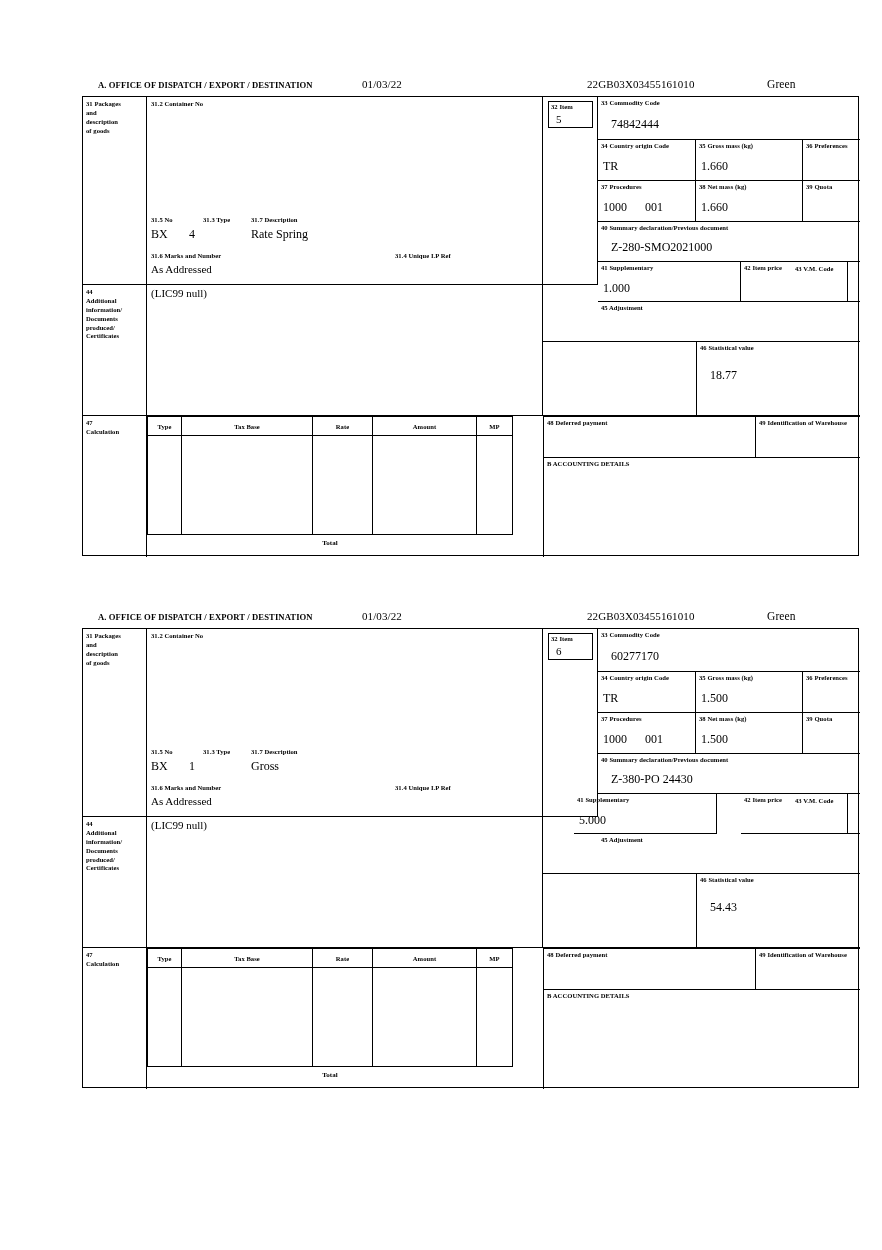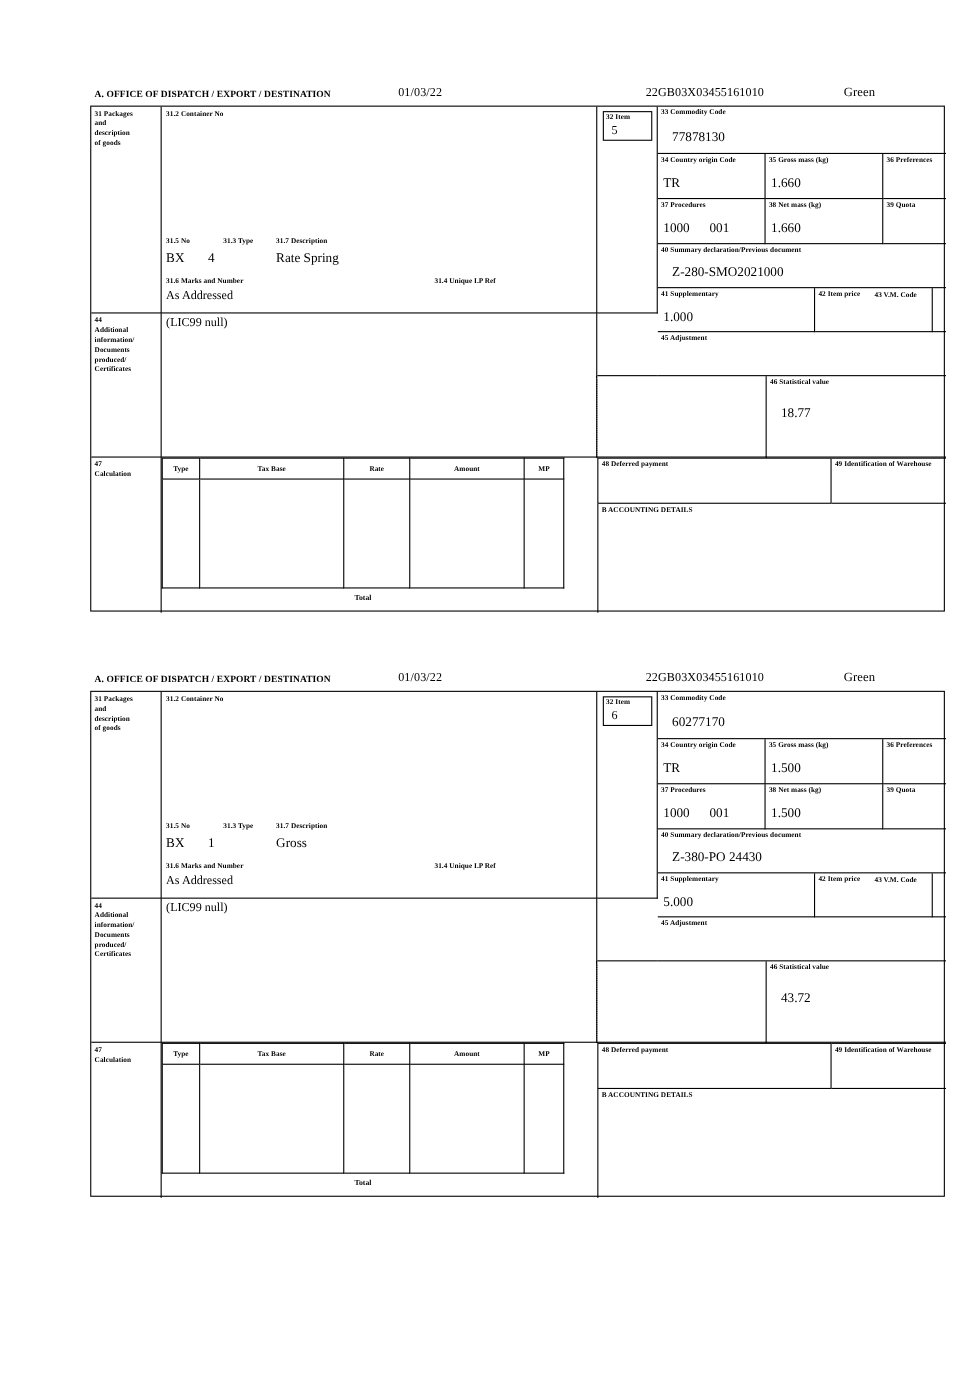--- a/index.html
+++ b/index.html
@@ -32,21 +32,21 @@
   
   .hdr {
     position: relative;
     height: 18px;
     font-size: 9.5px;
     font-weight: bold;
     letter-spacing: 0.1px;
   }
   .hdr .hdr-a {
     position: absolute;
-    left: 4px;
+    left: 16px;
     top: 2px;
     font-size: 8.6px;
   }
   .hdr .hdr-date {
     position: absolute;
     left: 280px;
     top: 0px;
     font-size: 11px;
     font-weight: normal;
     font-family: "Liberation Serif", serif;
@@ -160,21 +160,21 @@
 
       <div class="cell br bb" style="left:460px; top:0; width:55px; height:188px;">
         <div class="cell" style="left:5px; top:4px; width:45px; height:27px; border:1px solid #000;">
           <div class="lbl" style="position:absolute; left:2px; top:1px;">32 Item</div>
           <div class="val" style="position:absolute; left:7px; top:11px; font-size:11px;">5</div>
         </div>
       </div>
 
       <div class="cell bb" style="left:515px; top:0; width:262px; height:43px;">
         <div class="lbl pad">33 Commodity Code</div>
-        <div class="val" style="position:absolute; left:13px; top:20px; font-size:12px;">77878130</div>
+        <div class="val" style="position:absolute; left:13px; top:20px; font-size:12px;">74842444</div>
       </div>
 
       <div class="cell bb br" style="left:515px; top:43px; width:98px; height:41px;">
         <div class="lbl pad">34 Country origin Code</div>
         <div class="val" style="position:absolute; left:5px; top:19px; font-size:12px;">TR</div>
       </div>
       <div class="cell bb br" style="left:613px; top:43px; width:107px; height:41px;">
         <div class="lbl pad">35 Gross mass (kg)</div>
         <div class="val" style="position:absolute; left:5px; top:19px; font-size:12px;">1.660</div>
       </div>
@@ -363,41 +363,41 @@
       <div class="cell bb" style="left:720px; top:84px; width:57px; height:41px;">
         <div class="lbl pad">39 Quota</div>
         <div class="val" style="position:absolute; left:5px; top:19px;"></div>
       </div>
 
       <div class="cell bb" style="left:515px; top:125px; width:262px; height:40px;">
         <div class="lbl pad">40 Summary declaration/Previous document</div>
         <div class="val" style="position:absolute; left:13px; top:18px; font-size:12px;">Z-380-PO 24430</div>
       </div>
 
-      <div class="cell bb br" style="left:515px; top:165px; width:143px; height:40px;">
+      <div class="cell bb br" style="left:491px; top:165px; width:143px; height:40px;">
         <div class="lbl pad">41 Supplementary</div>
         <div class="val" style="position:absolute; left:5px; top:19px; font-size:12px;">5.000</div>
       </div>
       <div class="cell bb br" style="left:658px; top:165px; width:107px; height:40px;">
         <div class="lbl pad">42 Item price</div>
         <div class="val" style="position:absolute; left:5px; top:19px;"></div>
       </div>
       <div class="cell bb" style="left:765px; top:165px; width:12px; height:40px;">
         <div class="lbl" style="position:absolute; left:-53px; top:3px; width:60px;">43 V.M. Code</div>
         <div class="val" style="position:absolute; left:-50px; top:19px;"></div>
       </div>
 
       <div class="cell bb" style="left:515px; top:205px; width:262px; height:40px;">
         <div class="lbl pad">45 Adjustment</div>
         <div class="val" style="position:absolute; left:13px; top:19px;"></div>
       </div>
 
       <div class="cell bl bb" style="left:613px; top:245px; width:164px; height:74px;">
         <div class="lbl pad">46 Statistical value</div>
-        <div class="val" style="position:absolute; left:13px; top:26px; font-size:12px;">43.72</div>
+        <div class="val" style="position:absolute; left:13px; top:26px; font-size:12px;">54.43</div>
       </div>
       <div class="dotted-v" style="left:459px; top:245px; height:74px;"></div>
       <div class="cell bb" style="left:459px; top:245px; width:155px; height:74px;"></div>
 
       <div class="leftlabel lbl br bb" style="top:188px; height:131px;">
         <div>44</div>
         <div>Additional</div>
         <div>information/</div>
         <div>Documents</div>
         <div>produced/</div>

